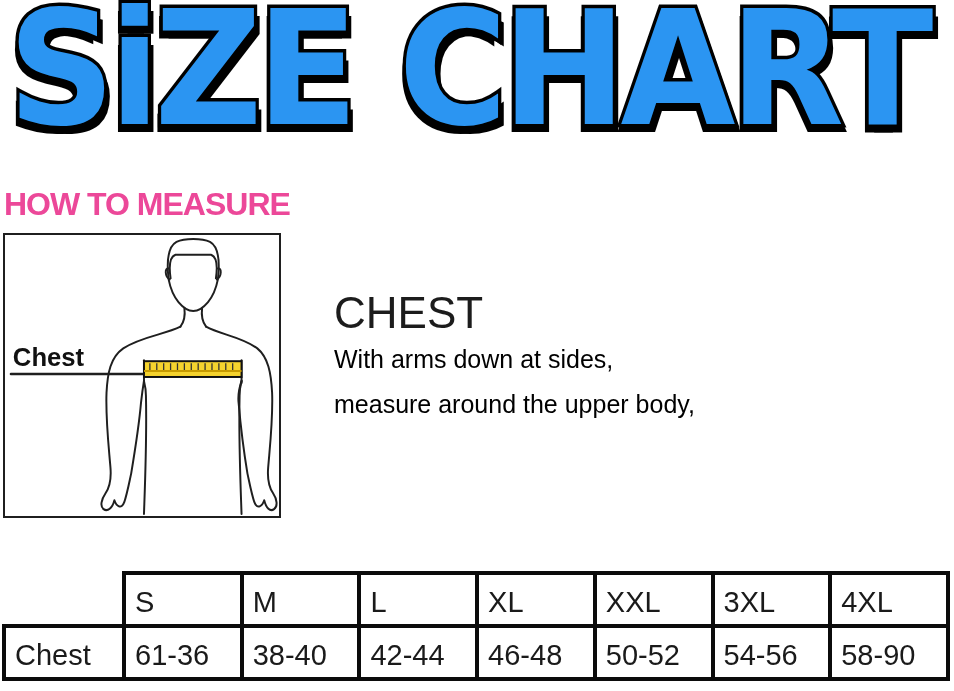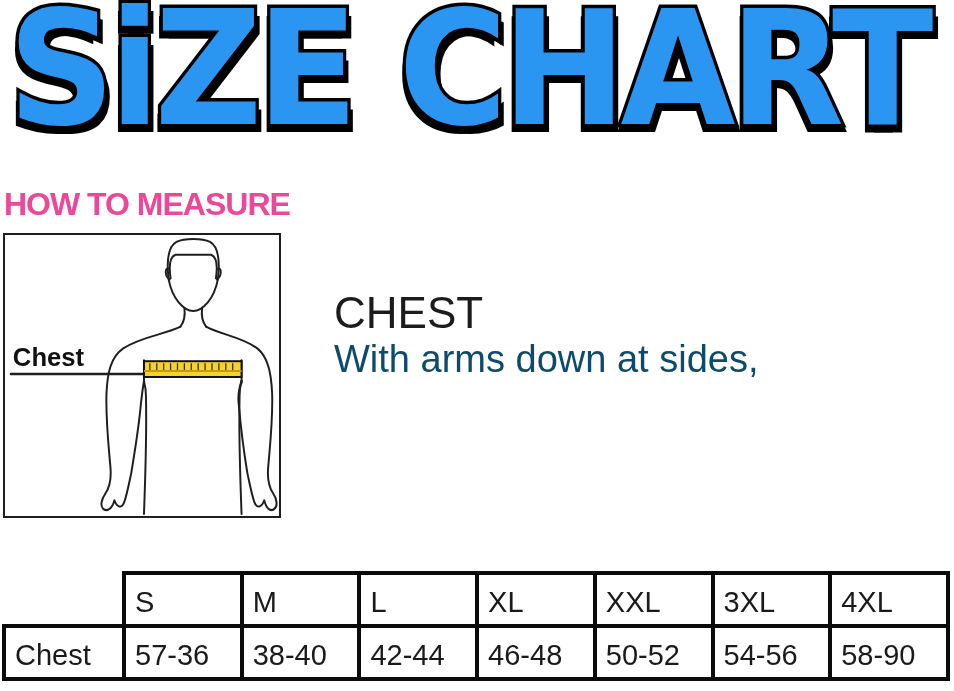--- a/index.html
+++ b/index.html
@@ -34,21 +34,21 @@
   }
   .figure-box svg { display:block; width:100%; height:100%; }
 
   
   .chest-heading {
     position:absolute; left:334px; top:288px;
     font-size:44px; font-weight:400; color:#1c1c1c; letter-spacing:0;
   }
   .chest-lines {
     position:absolute; left:334px; top:337px;
-    font-size:38px; line-height:45px; font-weight:400; color:#0c4a6e;
+    font-size:25px; line-height:45px; font-weight:400; color:#000000;
   }
 
   
   table.size-table {
     position:absolute; left:2px; top:571px;
     border-collapse:collapse; table-layout:fixed; width:948px;
     font-family:"Liberation Sans", sans-serif;
   }
   table.size-table td, table.size-table th {
     border:4px solid #0b0b0b;
@@ -113,20 +113,21 @@
              M217,130 V137 M224,130 V137 M231,130 V137"></path>
       </g>
       <text x="8" y="133" font-family="Liberation Sans, sans-serif" font-size="26" font-weight="bold" fill="#111">Chest</text>
     </svg>
   </div>
 
   <div class="chest-heading">CHEST</div>
 
   <div class="chest-lines">
     <div>With arms down at sides,</div>
+    <div>measure around the upper body,</div>
   </div>
 
   <table class="size-table">
     <colgroup>
       <col style="width:120px">
       <col>
         <col>
         <col>
         <col>
         <col>
@@ -139,21 +140,21 @@
       <th>S</th>
       <th>M</th>
       <th>L</th>
       <th>XL</th>
       <th>XXL</th>
       <th>3XL</th>
       <th>4XL</th>
     </tr>
     <tr>
       <td>Chest</td>
-      <td>57-36</td>
+      <td>61-36</td>
       <td>38-40</td>
       <td>42-44</td>
       <td>46-48</td>
       <td>50-52</td>
       <td>54-56</td>
       <td>58-90</td>
     </tr>
   </tbody>
     </table>
 

